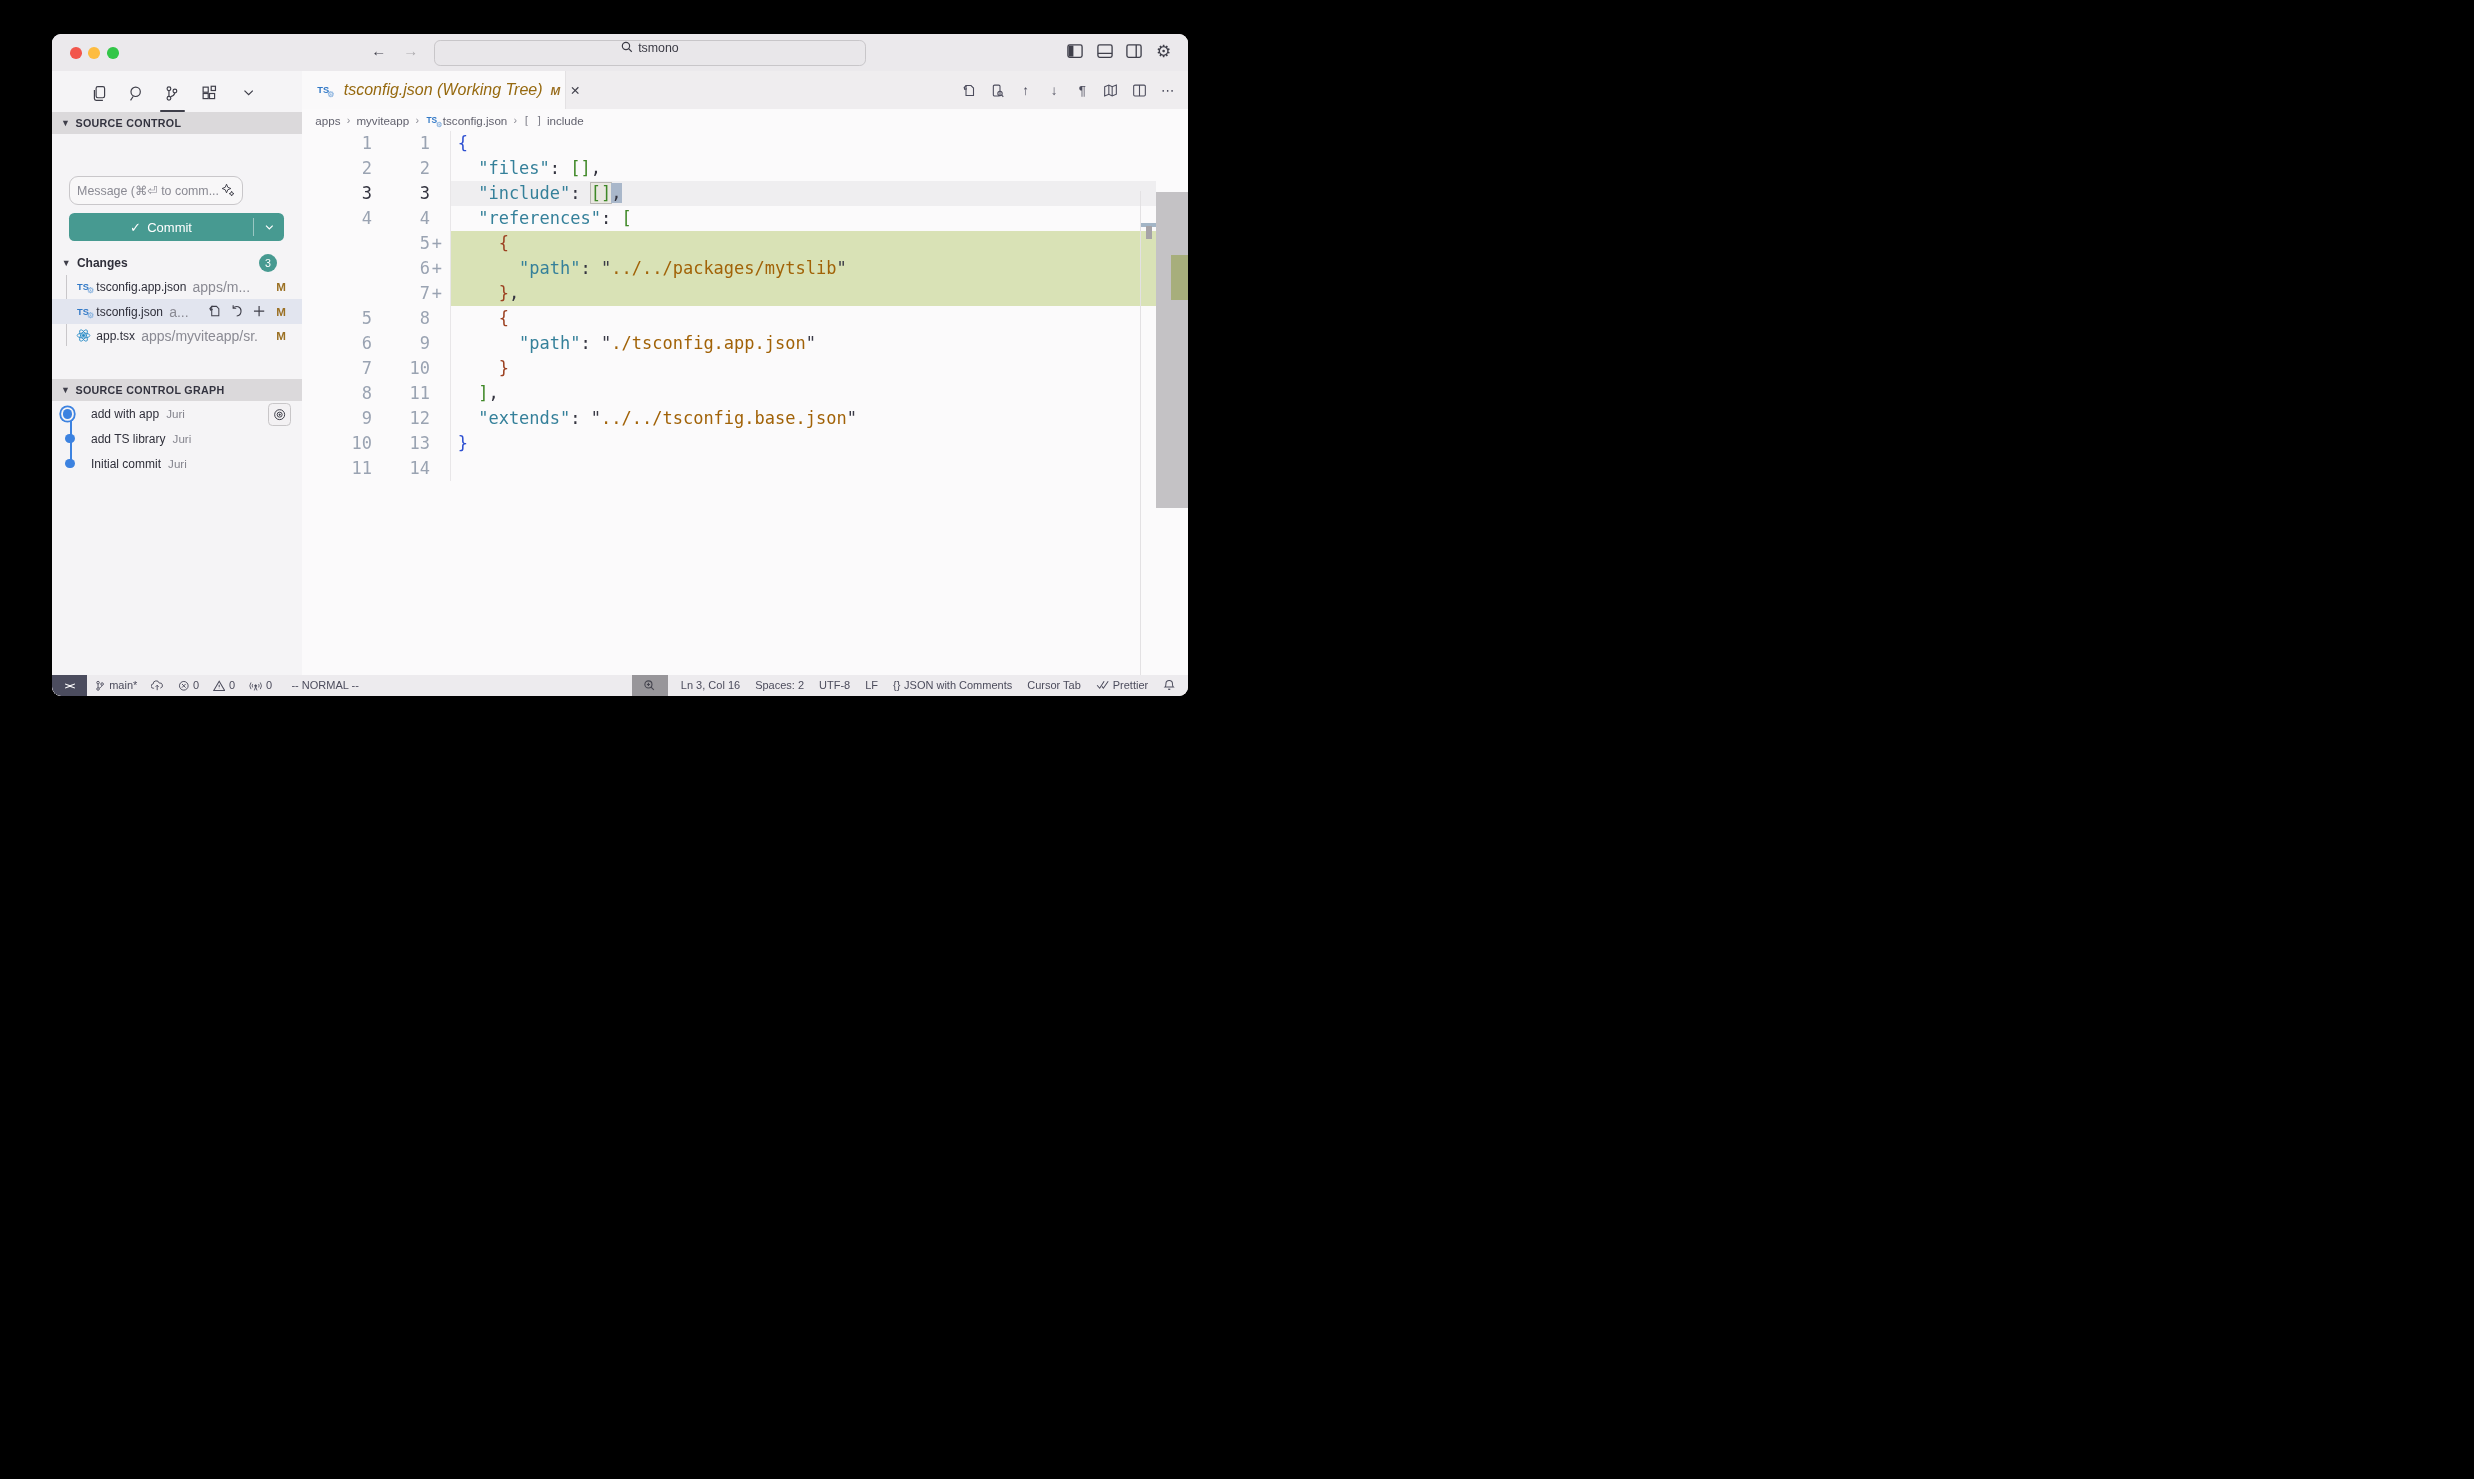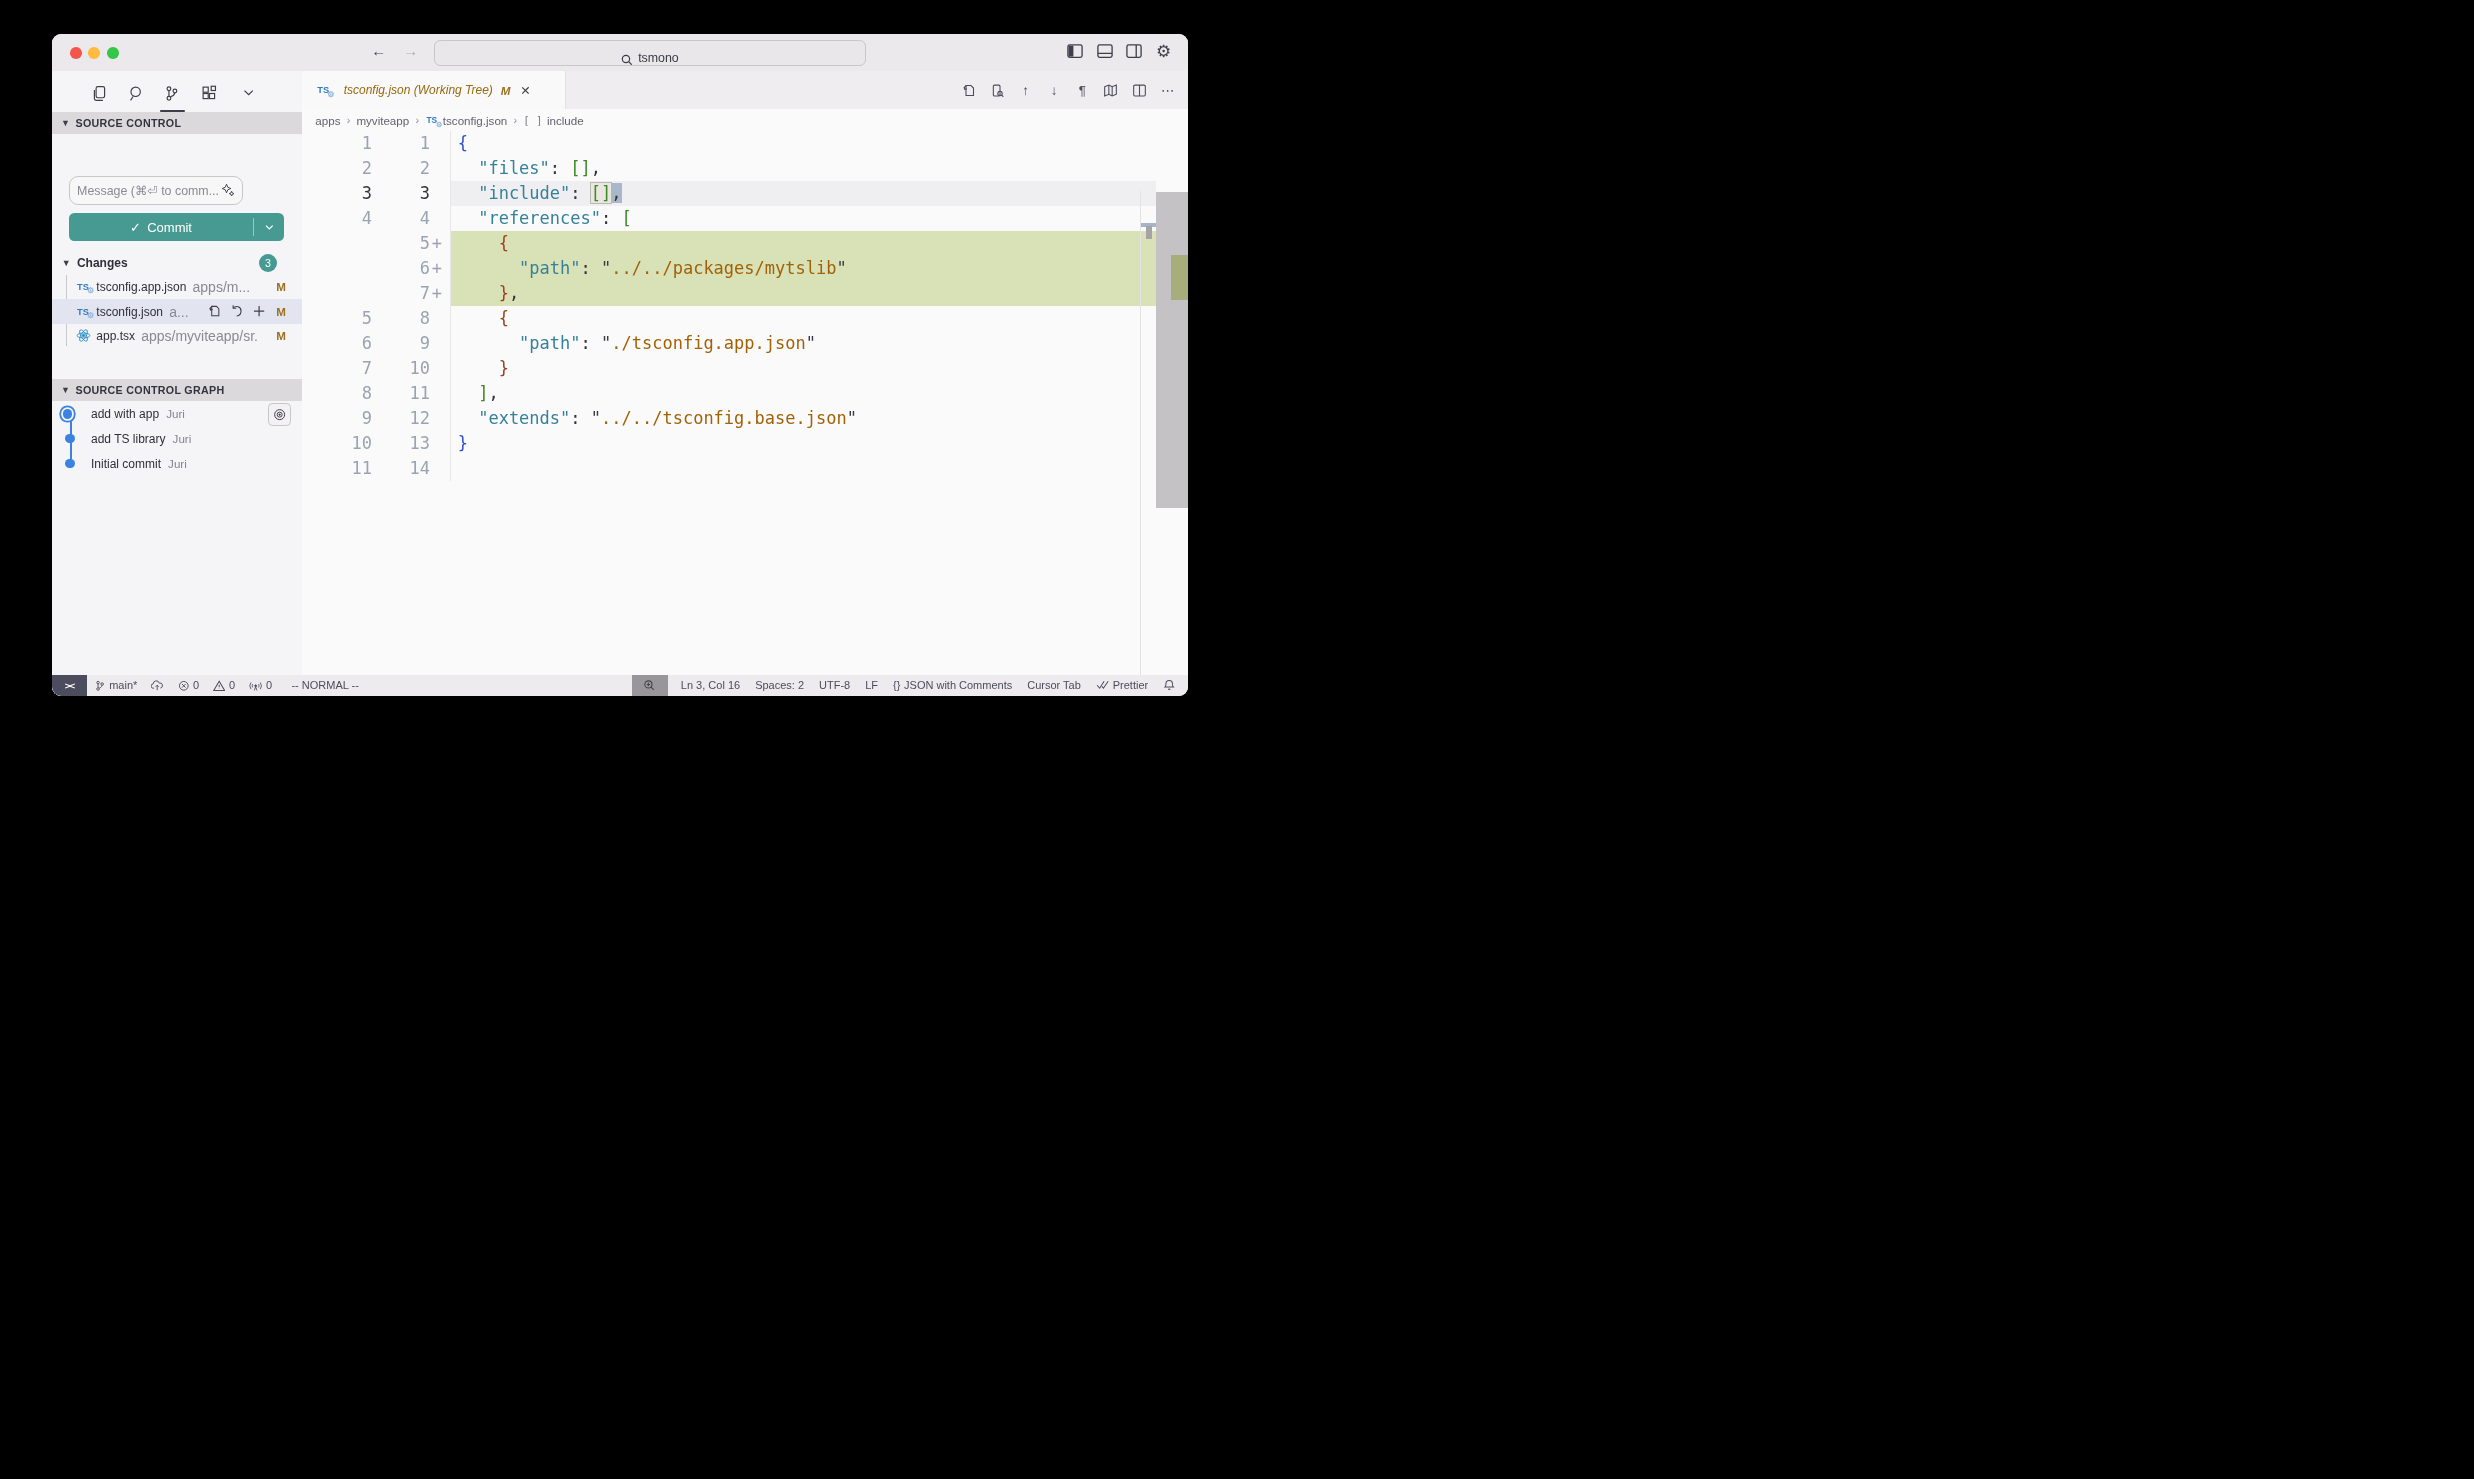--- a/index.html
+++ b/index.html
@@ -5,21 +5,21 @@
   html,body{margin:0;padding:0;background:#000;width:1237px;height:740px;overflow:hidden;
     font-family:"Liberation Sans",sans-serif;-webkit-font-smoothing:antialiased;}
   .window{position:absolute;left:52px;top:34px;width:1136px;height:662px;border-radius:9px;
     overflow:hidden;background:#fbfafb;box-shadow:0 16px 53px rgba(0,0,0,.6);}
   
   .titlebar{position:absolute;left:0;top:0;width:100%;height:37px;background:#ebe9ec;border-bottom:0.9px solid #dddbdd;}
   .tl{position:absolute;top:13.3px;width:11.6px;height:11.6px;border-radius:50%;}
   .nav-arrow{position:absolute;top:8px;font-size:15px;color:#3f3f4a;width:21.3px;text-align:center;}
   .nav-arrow.fwd{color:#aeacb0;}
   .searchbox{position:absolute;left:382px;top:6.2px;width:430px;height:24px;background:#e9e7ea;
-    border:0.9px solid #c8c6c9;border-radius:6.2px;display:flex;align-items:flex-end;justify-content:center;
+    border:0.9px solid #c8c6c9;border-radius:6.2px;display:flex;align-items:flex-start;justify-content:center;
     gap:5.3px;color:#3b3b45;font-size:12.4px;}
   .tb-icons{position:absolute;right:16px;top:9px;display:flex;gap:12.4px;align-items:center;color:#3f3f4a;}
   .tb-icons .ic{width:17px;height:17px;display:flex;align-items:center;justify-content:center;}
   
   .sidebar{position:absolute;left:0;top:37px;width:250px;bottom:21.3px;background:#f5f4f6;border-right:0.9px solid #dcdadc;}
   .activity{position:absolute;left:0;top:5.3px;width:100%;height:36px;}
   .act-ic{position:absolute;top:5.3px;width:23px;height:23px;display:flex;align-items:center;justify-content:center;color:#3f3f4a;}
   .act-underline{position:absolute;top:34px;width:25px;height:1.8px;background:#3f3f4a;border-radius:0.9px;}
   .sec-head{position:absolute;left:0;width:100%;height:22px;background:#dbd9db;display:flex;align-items:center;
     font-size:10.7px;font-weight:bold;letter-spacing:0.3px;color:#33333f;}
@@ -52,21 +52,21 @@
   .gline{position:absolute;left:18px;width:1.8px;background:#3c82e0;}
   .gmsg{margin-left:39px;white-space:nowrap;}
   .gauthor{color:#85858e;margin-left:7.1px;font-size:11.6px;}
   .target-btn{position:absolute;right:10.7px;top:1.8px;width:21.3px;height:21.3px;border:0.9px solid #c8c6c8;border-radius:4.4px;
     background:#f3f1f3;display:flex;align-items:center;justify-content:center;color:#3f3f4a;}
   
   .editor{position:absolute;left:250px;top:37px;right:0;bottom:21.3px;background:#fbfafb;}
   .tabstrip{position:absolute;left:0;top:0;right:0;height:38px;background:#efedef;}
   .tab{position:absolute;left:0;top:0;width:263px;height:38px;background:#faf9fa;border-right:0.9px solid #e3e1e3;
     display:flex;align-items:center;}
-  .tab-label{font-style:italic;color:#96690f;font-size:12px;margin-left:7.1px;white-space:nowrap;}
+  .tab-label{font-style:italic;color:#96690f;font-size:16px;margin-left:7.1px;white-space:nowrap;}
   .tab-m{font-style:italic;color:#9b7023;font-size:11.6px;font-weight:bold;margin-left:8px;}
   .tab-close{margin-left:9.8px;color:#3f3f4a;font-size:12.4px;}
   .strip-icons{position:absolute;right:12.4px;top:0;height:38px;display:flex;align-items:center;gap:12.4px;color:#4c4c5c;}
   .strip-icons .ic{width:16px;height:16px;display:flex;align-items:center;justify-content:center;font-size:13.3px;}
   .breadcrumb{position:absolute;left:0;top:38px;right:0;height:22px;display:flex;align-items:center;
     font-size:11.6px;color:#62626e;padding-left:13.3px;}
   .breadcrumb .sep{margin:0 6.2px;color:#8a8a93;font-size:10.7px;}
   .bc-sym{font-family:"DejaVu Sans Mono",monospace;color:#7a7a85;margin-right:4.4px;font-size:10.7px;}
   
   .code{position:absolute;left:0;top:60px;right:0;bottom:0;font-family:"DejaVu Sans Mono",monospace;font-size:17px;}

